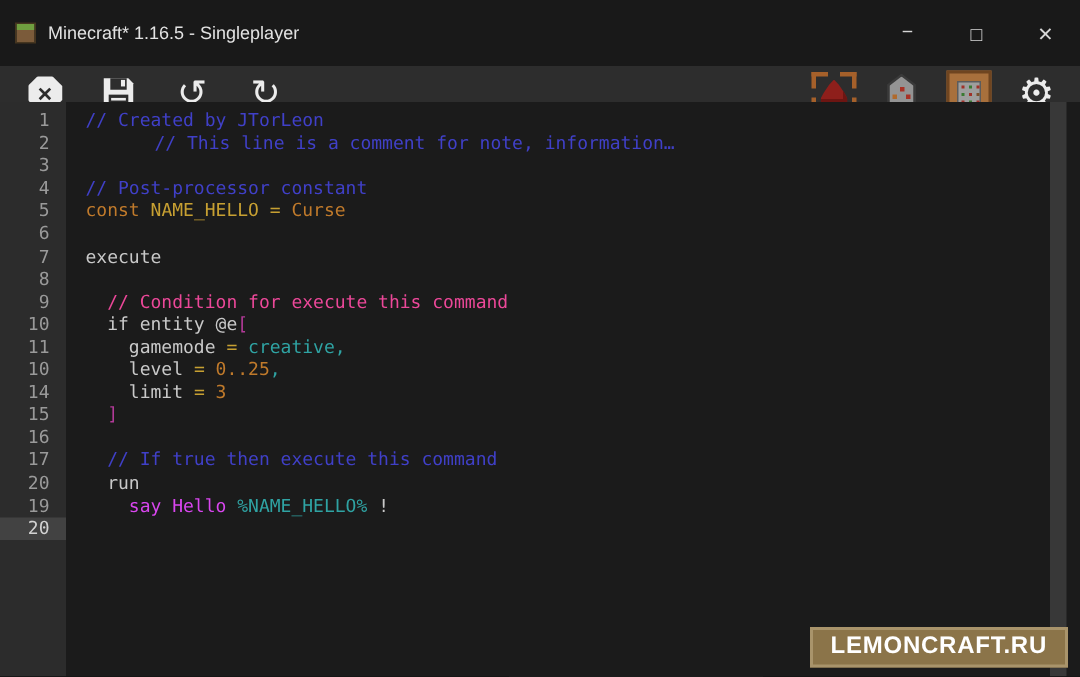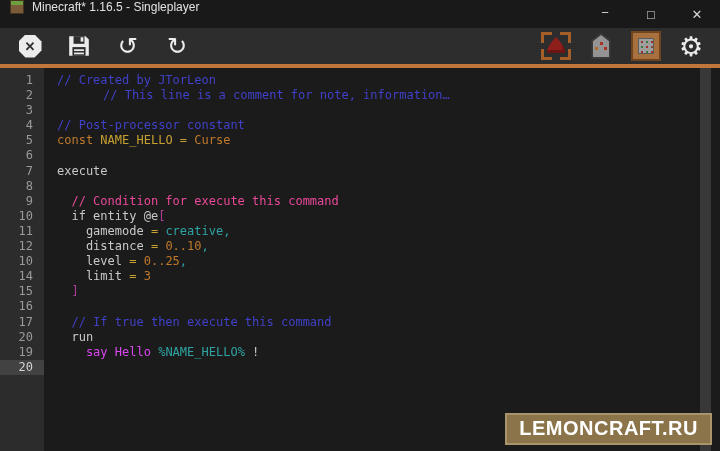--- a/index.html
+++ b/index.html
@@ -6,21 +6,21 @@
   body{
     width:720px;height:451px;overflow:hidden;
     background:#101010;
     font-family:"Liberation Sans",sans-serif;
     -webkit-font-smoothing:antialiased;
   }
   .window{position:relative;width:720px;height:451px;background:#1b1b1b;}
 
   
   .titlebar{
-    height:28px;background:#191919;display:flex;align-items:flex-start;
+    height:44px;background:#191919;display:flex;align-items:center;
     color:#e2e2e2;font-size:12px;
   }
   .app-icon{
     width:14px;height:14px;margin:0 8px 0 10px;box-sizing:border-box;
     background:linear-gradient(to bottom,#6f9e3f 0 34%,#7b5b3a 34%);
     border:1px solid #45351f;
   }
   .tb-title{white-space:nowrap;}
   .tb-spacer{flex:1;}
   .tb-btn{
@@ -99,21 +99,21 @@
        font-family:"DejaVu Sans Mono",monospace;font-size:12px;}
   .ln{flex:0 0 44px;width:44px;color:#9a9a9a;text-align:right;
       padding-right:11px;box-sizing:border-box;}
   .ln.active{background:#424242;color:#d2d2d2;}
   .code{white-space:pre;padding-left:13px;flex:1;}
 
   
   .banner{
     position:absolute;right:8px;bottom:6px;z-index:5;
     background:#8b7449;border:2px solid #a9946b;color:#ffffff;
-    font-weight:bold;font-size:20px;letter-spacing:0.5px;
+    font-weight:bold;font-size:16px;letter-spacing:0.5px;
     padding:2px 12px 3px 12px;
   }
 </style>
 </head>
 <body>
 
 <div class="window">
 
   <div class="titlebar">
     <div class="app-icon"></div>
@@ -227,24 +227,20 @@
         </div>
         <div class="row">
           <div class="ln">10</div>
           <div class="code"><span style="color: rgb(201, 201, 201);">  if entity @e</span><span style="color: rgb(178, 58, 152);">[</span></div>
         </div>
         <div class="row">
           <div class="ln">11</div>
           <div class="code"><span style="color: rgb(201, 201, 201);">    gamemode </span><span style="color: rgb(199, 160, 50);">= </span><span style="color: rgb(47, 163, 163);">creative,</span></div>
         </div>
         <div class="row">
-          <div class="ln">12</div>
-          <div class="code"><span style="color: rgb(201, 201, 201);">    distance </span><span style="color: rgb(199, 160, 50);">= </span><span style="color: rgb(192, 122, 43);">0..10</span><span style="color: rgb(47, 163, 163);">,</span></div>
-        </div>
-        <div class="row">
           <div class="ln">10</div>
           <div class="code"><span style="color: rgb(201, 201, 201);">    level </span><span style="color: rgb(199, 160, 50);">= </span><span style="color: rgb(192, 122, 43);">0..25</span><span style="color: rgb(47, 163, 163);">,</span></div>
         </div>
         <div class="row">
           <div class="ln">14</div>
           <div class="code"><span style="color: rgb(201, 201, 201);">    limit </span><span style="color: rgb(199, 160, 50);">= </span><span style="color: rgb(192, 122, 43);">3</span></div>
         </div>
         <div class="row">
           <div class="ln">15</div>
           <div class="code"><span style="color: rgb(178, 58, 152);">  ]</span></div>

